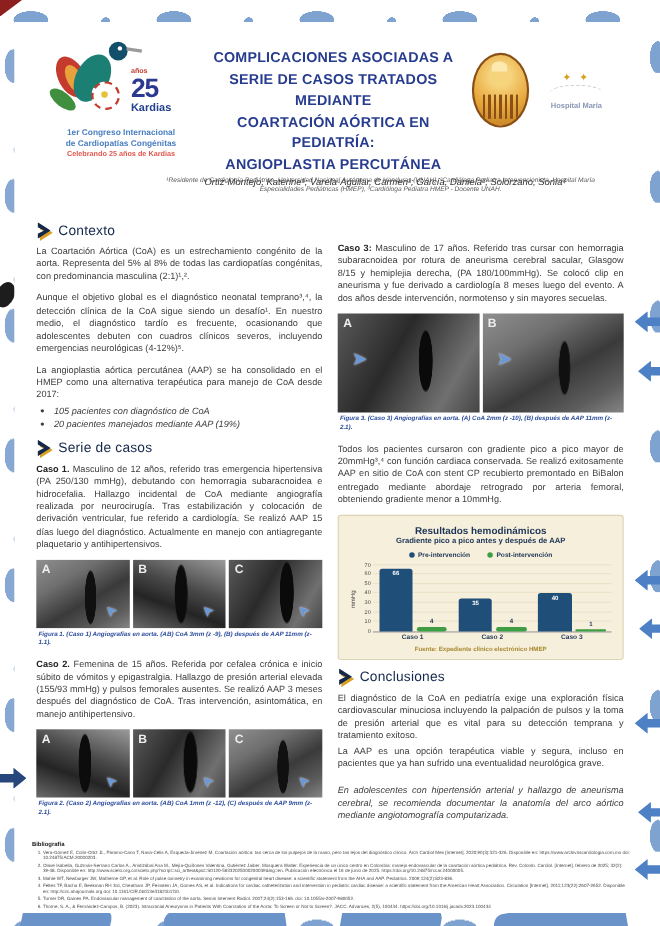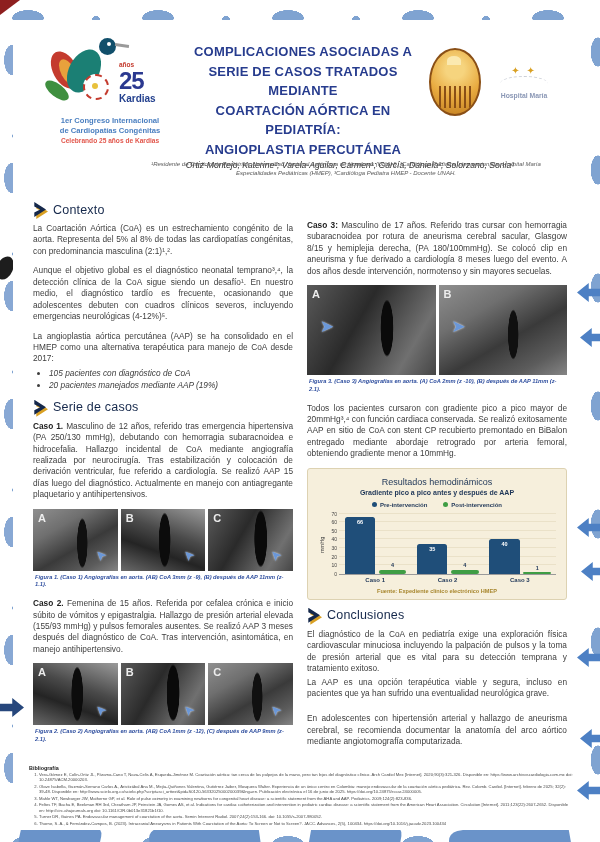--- a/index.html
+++ b/index.html
@@ -93,21 +93,21 @@
   .g2{background:
       radial-gradient(ellipse 11px 48px at 62% 48%, #0a0a0a 55%, transparent 60%),
       linear-gradient(120deg,#5a5a5a,#2a2a2a 40%,#707070 78%,#454545);}
   .pl{position:absolute;left:5px;top:3px;color:#ededed;font-weight:bold;font-size:11px;}
   .parrow{position:absolute;right:14%;bottom:12%;color:#6a97d8;font-size:13px;
     transform:rotate(-135deg);text-shadow:0 0 2px #eaf1fb;}
   .fig.tall .parrow{font-size:17px;right:auto;left:10%;bottom:42%;transform:rotate(0deg);}
   .fig-cap{font-size:5.7px;font-weight:bold;font-style:italic;color:#2d4d9e;margin:3px 2px 0;line-height:1.35;}
   
   .chartbox{background:#f6efdc;border:1px solid #ddd2b2;border-radius:3px;padding:8px 10px 5px;margin:2px 0 6px;}
-  .c-title{text-align:center;font-size:9px;font-weight:normal;color:#1d3557;}
+  .c-title{text-align:center;font-size:9px;font-weight:bold;color:#1d3557;}
   .c-sub{text-align:center;font-size:7px;font-weight:bold;color:#1d3557;margin-top:2px;}
   .legend{display:flex;justify-content:center;gap:16px;margin:6px 0 6px;font-size:6px;font-weight:bold;color:#1d3557;}
   .leg-item{display:flex;align-items:center;gap:3px;}
   .leg-dot{width:5px;height:5px;border-radius:50%;display:inline-block;}
   .plot-wrap{display:flex;align-items:stretch;}
   .ylab{writing-mode:vertical-rl;transform:rotate(180deg);font-size:5.5px;color:#444;
     display:flex;align-items:center;justify-content:center;width:8px;}
   .yaxis{width:13px;position:relative;}
   .ytick{position:absolute;right:2px;font-size:5px;color:#444;line-height:1;}
   .plot{flex:1;height:60px;position:relative;border-bottom:1px solid #9a9a9a;}
@@ -335,21 +335,21 @@
         <div class="c-src">Fuente: Expediente clínico electrónico HMEP</div>
       </div>
 
       <div class="h">
         <span class="chev"></span>
         <span class="h-text">Conclusiones</span>
       </div>
       <div id="concluList">
           <p class="body" style="margin-bottom: 2px;">El diagnóstico de la CoA en pediatría exige una exploración física cardiovascular minuciosa incluyendo la palpación de pulsos y la toma de presión arterial que es vital para su detección temprana y tratamiento exitoso.</p>
           <p class="body" style="margin-bottom: 14px;">La AAP es una opción terapéutica viable y segura, incluso en pacientes que ya han sufrido una eventualidad neurológica grave.</p>
-          <p class="body" style="margin-bottom: 2px;">En adolescentes con hipertensión arterial y hallazgo de aneurisma cerebral, se recomienda documentar la anatomía del arco aórtico mediante angiotomografía computarizada.</p>
+          <p class="body" style="margin-bottom: 2px; font-style: italic;">En adolescentes con hipertensión arterial y hallazgo de aneurisma cerebral, se recomienda documentar la anatomía del arco aórtico mediante angiotomografía computarizada.</p>
         </div>
     </div>
   </div>
 
   <div class="biblio">
     <div class="b-title">Bibliografía</div>
     <ol class="b-list" id="refList">
         <li>Vera-Gómez E, Colín-Ortiz JL, Páramo-Cano T, Nava-Celis A, Esqueda-Jiménez M. Coartación aórtica: tan cerca de los pulpejos de la mano, pero tan lejos del diagnóstico clínico. Arch Cardiol Mex [Internet]. 2020;90(3):321-326. Disponible en: https://www.archivoscardiologia.com.mx doi: 10.24875/ACM.20000203.</li>
         <li>Olave Isabella, Guzmán-Serrano Carlos A., Aristizábal Ana M., Mejía-Quiñones Valentina, Gutiérrez Jaiber, Mosquera Walter. Experiencia de un único centro en Colombia: manejo endovascular de la coartación aórtica pediátrica. Rev. Colomb. Cardiol. [Internet]. febrero de 2025; 32(2): 39-48. Disponible en: http://www.scielo.org.co/scielo.php?script=sci_arttext&amp;pid=S0120-56332025000200039&amp;lng=en. Publicación electrónica el 16 de junio de 2025. https://doi.org/10.24875/rccar.24000005.</li>
         <li>Mahle WT, Newburger JW, Matherne GP, et al. Role of pulse oximetry in examining newborns for congenital heart disease: a scientific statement from the AHA and AAP. Pediatrics. 2009;124(2):823-836.</li>

